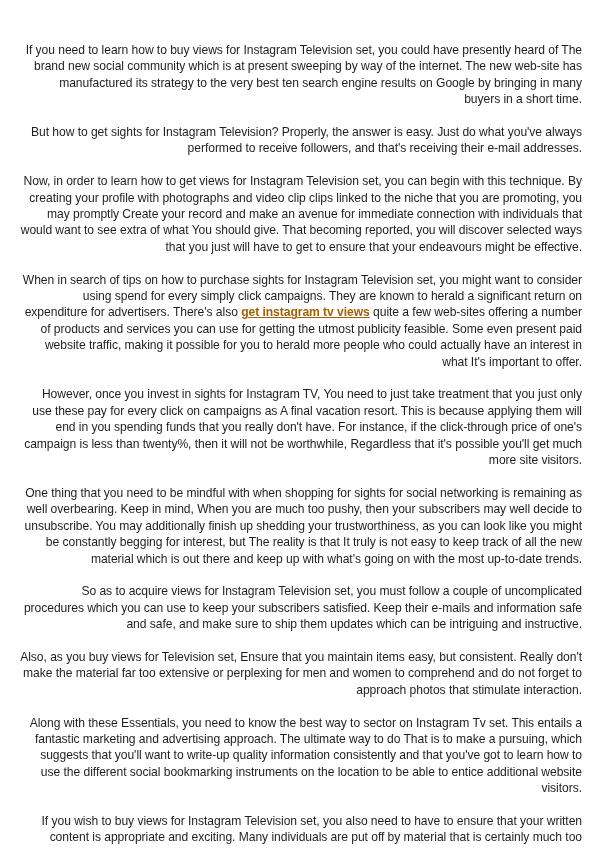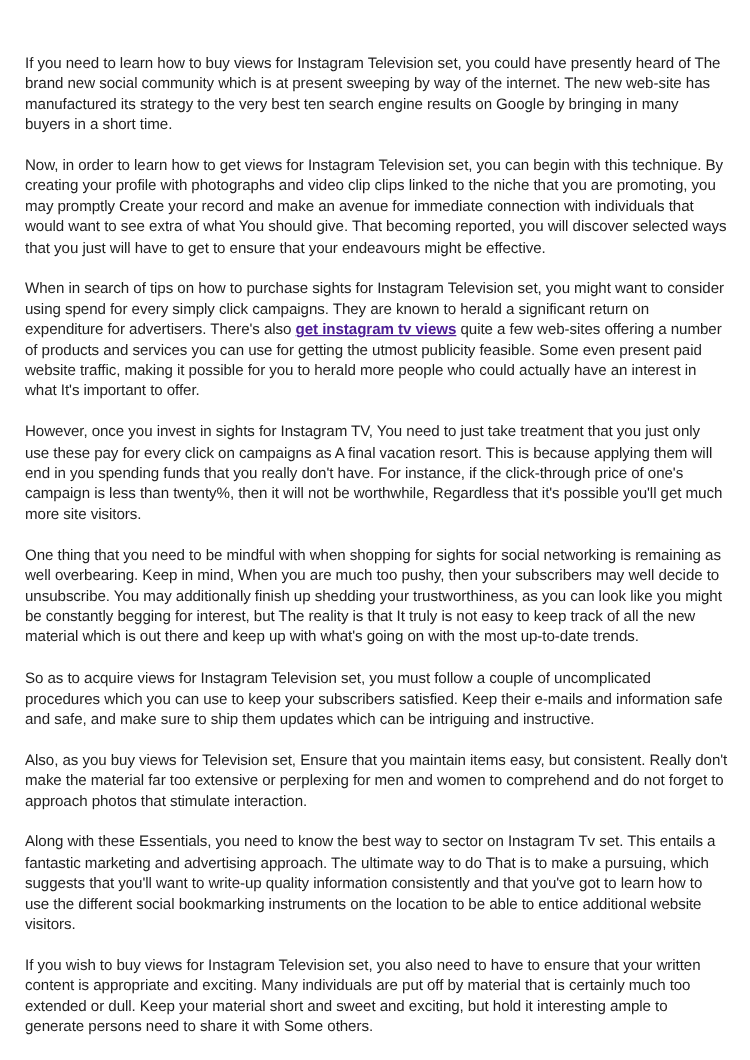--- a/index.html
+++ b/index.html
@@ -5,28 +5,29 @@
   html, body { margin: 0; padding: 0; background: #ffffff; }
   body { width: 600px; height: 848px; overflow: hidden; }
   .page {
     padding: 42px 18px 0 20px;
     font-family: "Liberation Sans", sans-serif;
     font-size: 12.1px;
     line-height: 16.4px;
     color: #1e1e1e;
     letter-spacing: -0.05px;
   }
-  .page p { margin: 0 0 16.4px 0; }
-  .link { color: #4c1d95; font-weight: bold; text-decoration: underline; }
+  .page p { margin: 0 0 16.4px 0; text-align: right; }
+  .link { color: #a16207; font-weight: bold; text-decoration: underline; }
 </style>
 </head>
 <body>
 
 <div class="page">
   <p>If you need to learn how to buy views for Instagram Television set, you could have presently heard of The brand new social community which is at present sweeping by way of the internet. The new web-site has manufactured its strategy to the very best ten search engine results on Google by bringing in many buyers in a short time.</p>
+  <p>But how to get sights for Instagram Television? Properly, the answer is easy. Just do what you've always performed to receive followers, and that's receiving their e-mail addresses.</p>
   <p>Now, in order to learn how to get views for Instagram Television set, you can begin with this technique. By creating your profile with photographs and video clip clips linked to the niche that you are promoting, you may promptly Create your record and make an avenue for immediate connection with individuals that would want to see extra of what You should give. That becoming reported, you will discover selected ways that you just will have to get to ensure that your endeavours might be effective.</p>
   <p><span>When in search of tips on how to purchase sights for Instagram Television set, you might want to consider using spend for every simply click campaigns. They are known to herald a significant return on expenditure for advertisers. There's also </span><a class="link" href="#">get instagram tv views</a><span> quite a few web-sites offering a number of products and services you can use for getting the utmost publicity feasible. Some even present paid website traffic, making it possible for you to herald more people who could actually have an interest in what It's important to offer.</span></p>
   <p>However, once you invest in sights for Instagram TV, You need to just take treatment that you just only use these pay for every click on campaigns as A final vacation resort. This is because applying them will end in you spending funds that you really don't have. For instance, if the click-through price of one's campaign is less than twenty%, then it will not be worthwhile, Regardless that it's possible you'll get much more site visitors.</p>
   <p>One thing that you need to be mindful with when shopping for sights for social networking is remaining as well overbearing. Keep in mind, When you are much too pushy, then your subscribers may well decide to unsubscribe. You may additionally finish up shedding your trustworthiness, as you can look like you might be constantly begging for interest, but The reality is that It truly is not easy to keep track of all the new material which is out there and keep up with what's going on with the most up-to-date trends.</p>
   <p>So as to acquire views for Instagram Television set, you must follow a couple of uncomplicated procedures which you can use to keep your subscribers satisfied. Keep their e-mails and information safe and safe, and make sure to ship them updates which can be intriguing and instructive.</p>
   <p>Also, as you buy views for Television set, Ensure that you maintain items easy, but consistent. Really don't make the material far too extensive or perplexing for men and women to comprehend and do not forget to approach photos that stimulate interaction.</p>
   <p>Along with these Essentials, you need to know the best way to sector on Instagram Tv set. This entails a fantastic marketing and advertising approach. The ultimate way to do That is to make a pursuing, which suggests that you'll want to write-up quality information consistently and that you've got to learn how to use the different social bookmarking instruments on the location to be able to entice additional website visitors.</p>
   <p>If you wish to buy views for Instagram Television set, you also need to have to ensure that your written content is appropriate and exciting. Many individuals are put off by material that is certainly much too extended or dull. Keep your material short and sweet and exciting, but hold it interesting ample to generate persons need to share it with Some others.</p>
 
 </div>

